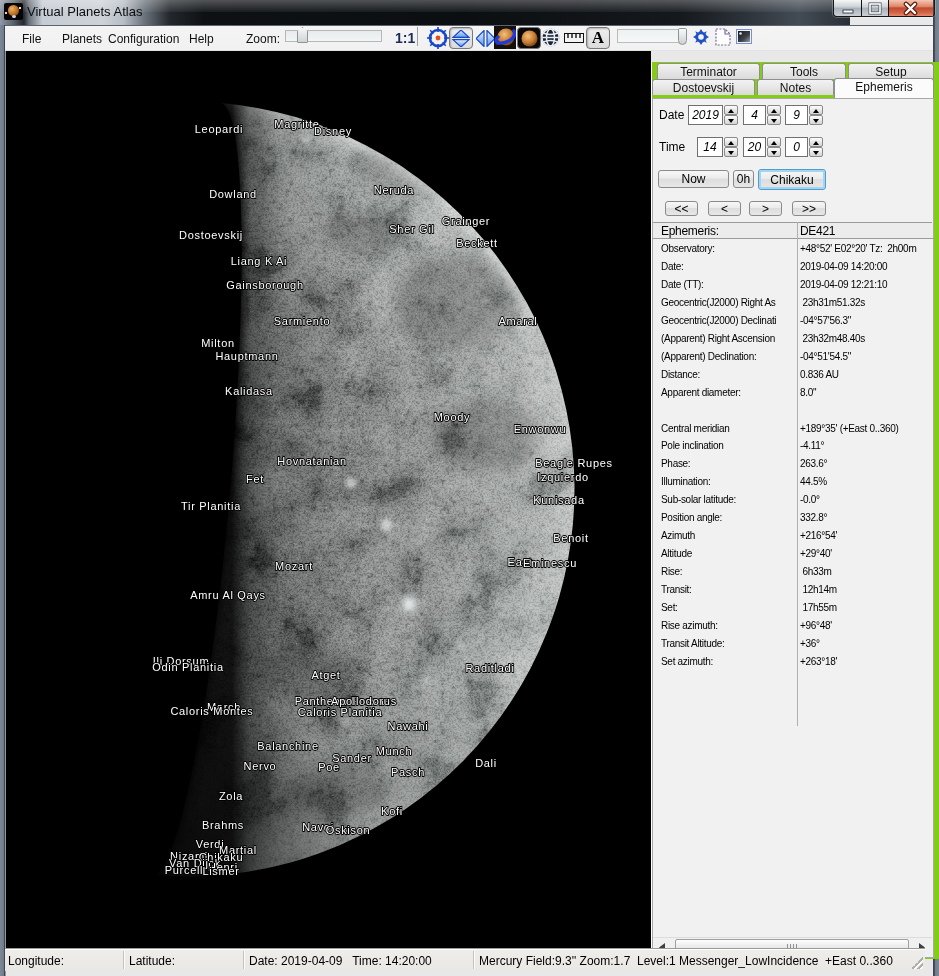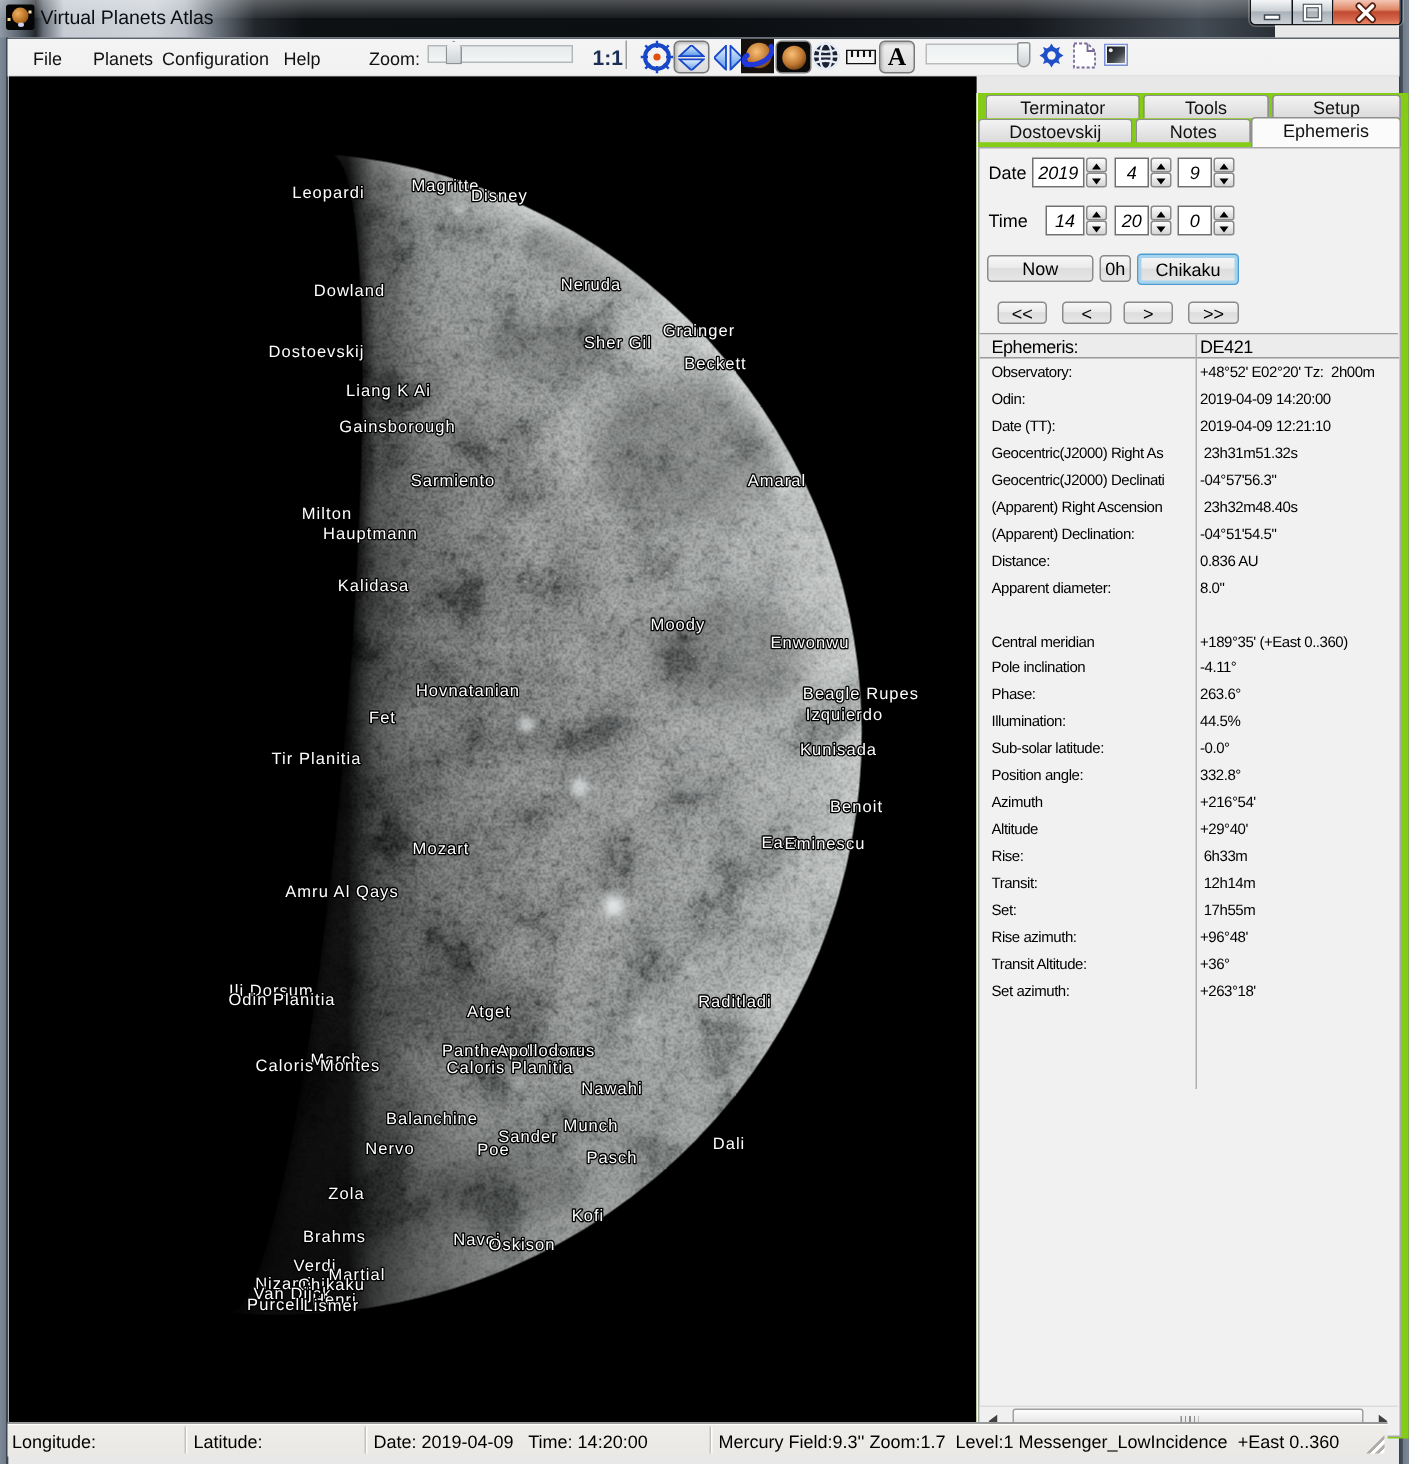--- a/index.html
+++ b/index.html
@@ -491,21 +491,21 @@
   <div id="ttop"></div>
   <div id="thead">
         <span class="tk" style="position:absolute">Ephemeris:</span>
         <span class="tv" style="position:absolute">DE421</span>
       </div>
 <div class="trow" style="top:142.0px">
         <span class="tk">Observatory:</span>
         <span class="tv">+48°52' E02°20' Tz:  2h00m</span>
       </div>
 <div class="trow" style="top:159.9px">
-        <span class="tk">Odin:</span>
+        <span class="tk">Date:</span>
         <span class="tv">2019-04-09 14:20:00</span>
       </div>
 <div class="trow" style="top:177.9px">
         <span class="tk">Date (TT):</span>
         <span class="tv">2019-04-09 12:21:10</span>
       </div>
 <div class="trow" style="top:195.8px">
         <span class="tk">Geocentric(J2000) Right As</span>
         <span class="tv">&nbsp;23h31m51.32s</span>
       </div>

